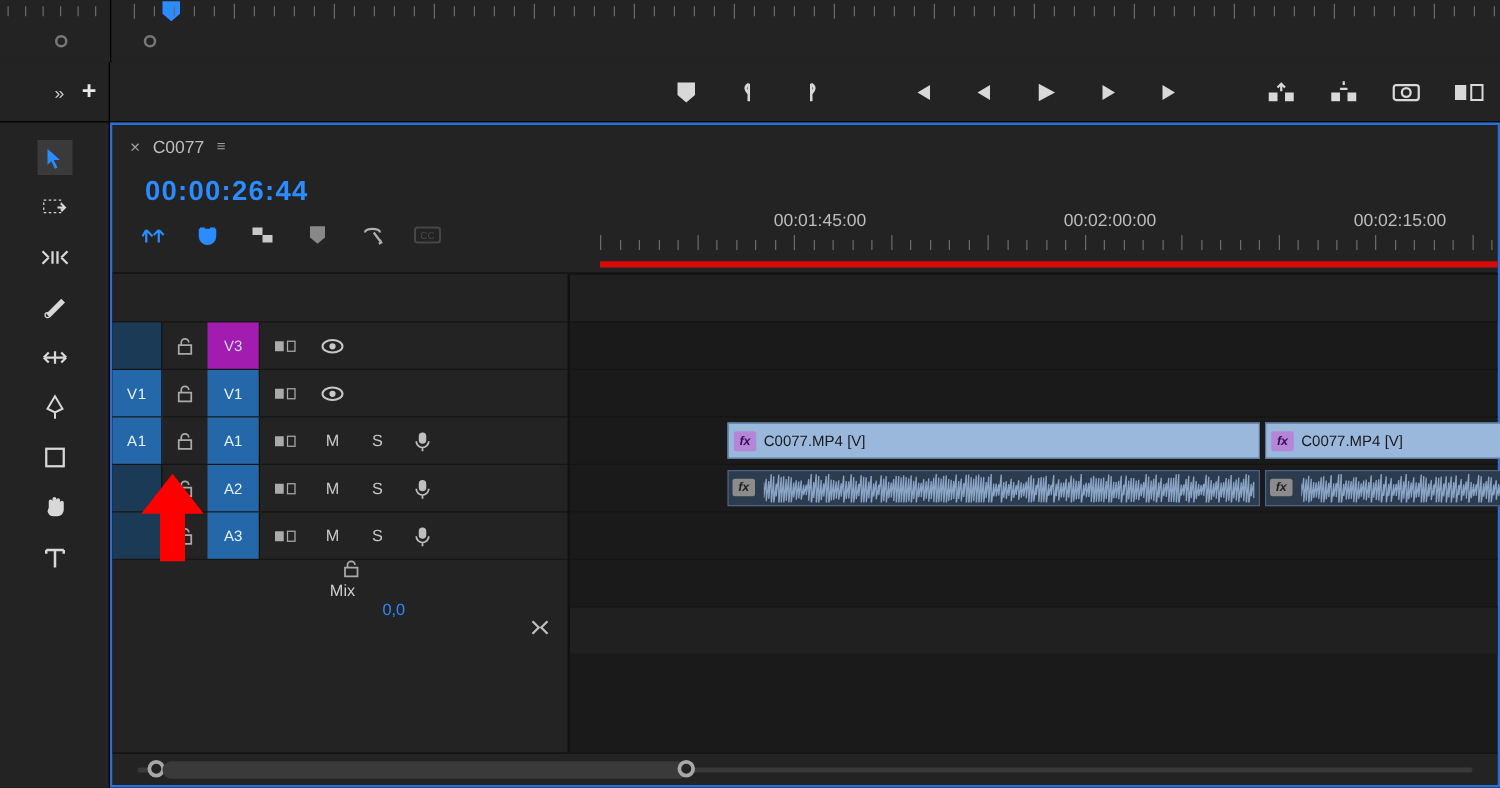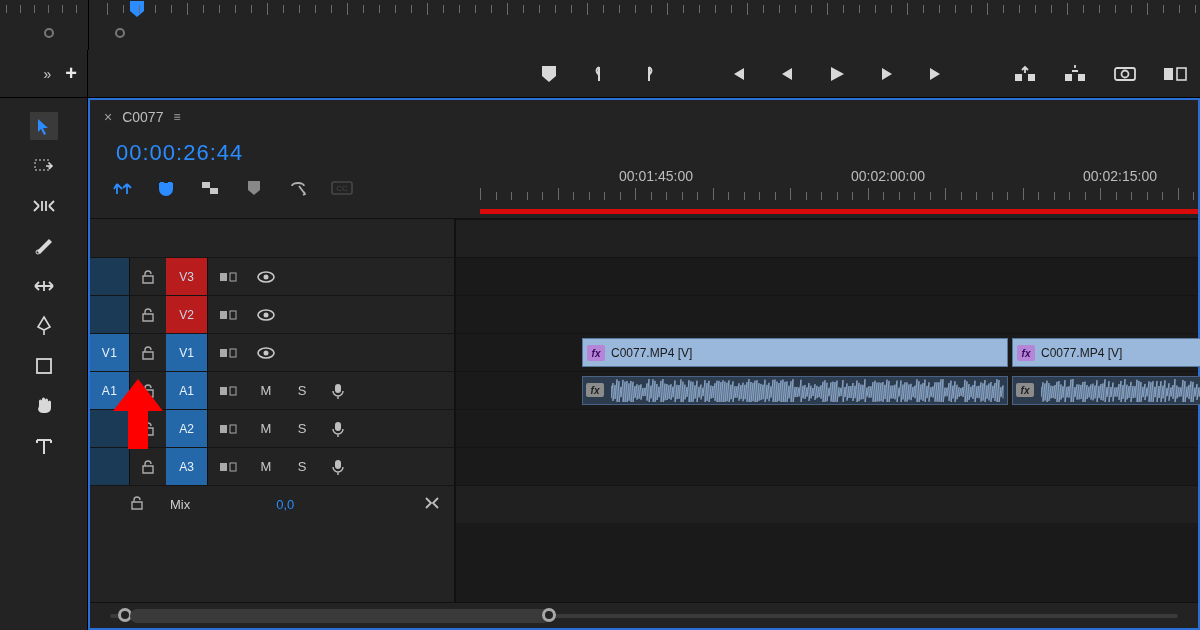--- a/index.html
+++ b/index.html
@@ -28,21 +28,21 @@
 .transport-group{display:flex;align-items:center;gap:28px;}
 .tbtn{width:22px;height:22px;display:flex;align-items:center;justify-content:center;color:#d0d0d0;cursor:pointer;}
 .tbtn svg{display:block;}
 
 
 .timeline{position:absolute;left:88px;top:98px;width:1112px;height:532px;background:#1e1e1e;border:2px solid #2a6fd6;}
 .tl-header{position:absolute;left:0;top:0;right:0;height:118px;background:#232323;}
 .tab-row{height:34px;display:flex;align-items:center;gap:10px;padding-left:14px;color:#bdbdbd;font-size:14px;}
 .close-x{color:#a0a0a0;cursor:pointer;}
 .burger{color:#a0a0a0;cursor:pointer;font-size:12px;letter-spacing:-1px;}
-.timecode{position:absolute;left:26px;top:40px;color:#2a8cff;font-size:22px;font-weight:400;letter-spacing:1px;}
+.timecode{position:absolute;left:26px;top:40px;color:#2a8cff;font-size:22px;font-weight:700;letter-spacing:1px;}
 .tl-options{position:absolute;left:22px;top:78px;display:flex;align-items:center;gap:24px;}
 .opt{width:20px;height:20px;display:flex;align-items:center;justify-content:center;cursor:pointer;}
 .opt.blue svg *{stroke:#2a8cff;fill:#2a8cff;}
 .opt.dim{opacity:.35;}
 
 
 .tl-ruler{position:absolute;left:366px;right:16px;top:68px;height:44px;}
 .tl-time-label{position:absolute;top:0;color:#bdbdbd;font-size:14px;transform:translateX(-50%);}
 .tl-tick{position:absolute;top:24px;width:1px;height:8px;background:#6a6a6a;}
 
@@ -52,28 +52,28 @@
 .tracks-area{position:absolute;left:0;top:118px;right:0;bottom:26px;background:#1a1a1a;border-top:1px solid #111;}
 .track-head{position:absolute;left:0;top:0;width:366px;bottom:0;background:#232323;border-right:2px solid #111;}
 .track-content{position:absolute;left:366px;right:0;top:0;bottom:0;}
 
 .gap{height:38px;}
 .trk{height:38px;display:flex;align-items:center;border-top:1px solid #151515;}
 .trk .cell{height:100%;display:flex;align-items:center;justify-content:center;}
 .src{width:40px;background:#1b3a55;color:#c7d7e6;font-size:12px;font-weight:500;letter-spacing:.5px;border-right:1px solid #0e0e0e;}
 .src.on{background:#2568a9;color:#e8f2fb;}
 .lock{width:36px;}
-.target{width:42px;background:#b91c1c;color:#c7d7e6;font-size:12px;border-right:1px solid #0e0e0e;}
+.target{width:42px;background:#a21caf;color:#c7d7e6;font-size:12px;border-right:1px solid #0e0e0e;}
 .target.on{background:#2568a9;color:#e8f2fb;}
 .sync{width:40px;}
 .extra{width:36px;color:#c8c8c8;}
 .mic{width:36px;}
 .spacer{flex:1;}
 
-.mix-row{height:38px;display:flex;align-items:center;border-top:1px solid #151515;}
+.mix-row{height:38px;display:flex;align-items:center;border-top:1px solid #151515;flex-direction:column;}
 .mix-row .lbl{color:#cfcfcf;margin-left:80px;}
 .mix-row .val{color:#2a8cff;margin-left:86px;}
 .mix-row .end{margin-left:auto;margin-right:14px;}
 
 
 .clip-row{position:absolute;left:0;right:0;height:38px;border-top:1px solid #141414;}
 .clip-row.v1{top:114px;}
 .clip-row.a1{top:152px;}
 .dark-row{background:#202020;}
 .clip{position:absolute;top:4px;bottom:4px;background:#9ab8db;border:1px solid #5a79a0;}
@@ -435,42 +435,20 @@
           </div>
         <div class="cell extra">
             <svg width="18" height="12">
               <ellipse cx="9" cy="6" rx="8" ry="5" fill="none" stroke="#c8c8c8" stroke-width="1.6"></ellipse>
               <circle cx="9" cy="6" r="2.5" fill="#c8c8c8"></circle>
             </svg>
           </div>
         <div class="spacer"></div>
       </div>
 
-      <div class="trk">
-        <div class="cell src"></div>
-        <div class="cell lock">
-            <svg width="14" height="14">
-              <path d="M4 6 v-2 a3 3 0 0 1 6 0 M2 6 h10 v7 h-10 z" fill="none" stroke="#aaa" stroke-width="1.4"></path>
-            </svg>
-          </div>
-        <div class="cell target">V2</div>
-        <div class="cell sync">
-            <svg width="18" height="12">
-              <rect x="1" y="2" width="7" height="8" fill="#aaa"></rect>
-              <rect x="11" y="2" width="6" height="8" fill="none" stroke="#aaa"></rect>
-            </svg>
-          </div>
-        <div class="cell extra">
-            <svg width="18" height="12">
-              <ellipse cx="9" cy="6" rx="8" ry="5" fill="none" stroke="#c8c8c8" stroke-width="1.6"></ellipse>
-              <circle cx="9" cy="6" r="2.5" fill="#c8c8c8"></circle>
-            </svg>
-          </div>
-        <div class="spacer"></div>
-      </div>
 
       <div class="trk">
         <div class="cell src on">V1</div>
         <div class="cell lock">
             <svg width="14" height="14">
               <path d="M4 6 v-2 a3 3 0 0 1 6 0 M2 6 h10 v7 h-10 z" fill="none" stroke="#aaa" stroke-width="1.4"></path>
             </svg>
           </div>
         <div class="cell target on">V1</div>
         <div class="cell sync">

